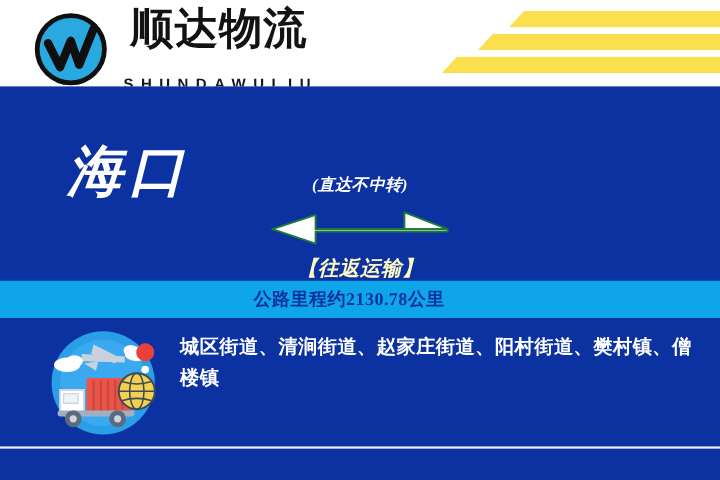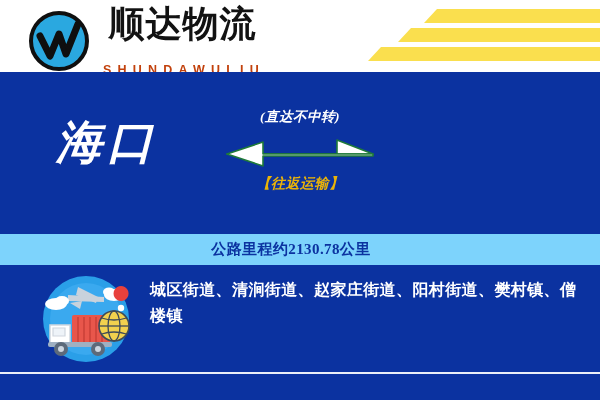--- a/index.html
+++ b/index.html
@@ -7,45 +7,45 @@
        font-family:"Liberation Sans",sans-serif;}
   .banner{position:relative;width:600px;height:400px;background:#0b32a0;overflow:hidden;}
 
   
   .header{position:absolute;left:0;top:0;width:600px;height:72px;background:#ffffff;overflow:hidden;}
   .logo-wrap{position:absolute;left:28px;top:6px;display:flex;align-items:center;text-align:center;}
   .logo-mark{position:relative;width:62px;height:62px;flex:none;}
   .brand-block{margin-left:10px;display:flex;flex-direction:column;justify-content:center;}
   .brand-cn{font-family:"Liberation Serif",serif;font-weight:bold;font-size:36px;color:#121212;
             line-height:1.02;letter-spacing:1px;white-space:nowrap;}
-  .brand-en{font-family:"Liberation Sans",sans-serif;font-weight:bold;font-size:12.5px;color:#c2410c;
+  .brand-en{font-family:"Liberation Sans",sans-serif;font-weight:bold;font-size:12.5px;color:#0f172a;
             letter-spacing:6.2px;white-space:nowrap;margin-top:20px;padding-left:3px;}
 
   .stripes{position:absolute;right:0;top:0;width:270px;height:72px;}
   .stripe{position:absolute;right:0;height:14px;background:#fadf4e;}
   .stripe.s1{top:9px;  width:176px;clip-path:polygon(13px 0,100% 0,100% 100%,0 100%);}
   .stripe.s2{top:28px; width:202px;clip-path:polygon(13px 0,100% 0,100% 100%,0 100%);}
   .stripe.s3{top:47px; width:232px;clip-path:polygon(13px 0,100% 0,100% 100%,0 100%);}
 
   
   .route{position:absolute;left:0;top:72px;width:600px;height:160px;font-style:italic;}
   .city{position:absolute;top:48px;font-family:"Liberation Serif",serif;font-weight:bold;
         font-size:46px;color:#ffffff;letter-spacing:5px;white-space:nowrap;line-height:1;}
   .city.from{left:56px;}
   .city.to{right:56px;}
 
   .mid{position:absolute;left:50%;top:36px;transform:translateX(-50%);width:176px;text-align:center;}
   .note-top{font-family:"Liberation Serif",serif;font-weight:bold;font-size:13.5px;color:#ffffff;
-            white-space:nowrap;letter-spacing:.5px;}
+            white-space:nowrap;letter-spacing:.5px;margin-top:37px;}
   .arrow-box{position:relative;width:150px;height:34px;margin:8px auto 0;}
-  .note-bot{margin-top:7px;font-family:"Liberation Serif",serif;font-weight:bold;font-size:14px;
-            color:#eab308;white-space:nowrap;letter-spacing:.5px;}
+  .note-bot{margin-top:7px;font-family:"Liberation Serif",serif;font-weight:bold;font-size:17px;
+            color:#fef9c3;white-space:nowrap;letter-spacing:.5px;}
 
   
-  .infobar{position:absolute;left:0;top:234px;width:600px;height:31px;background:#7dd3fc;
+  .infobar{position:absolute;left:0;top:234px;width:600px;height:31px;background:#0ea5e9;
            display:flex;align-items:center;justify-content:center;}
   .infobar .txt{font-family:"Liberation Serif",serif;font-weight:bold;font-size:15px;color:#0b32a0;
                 white-space:nowrap;letter-spacing:.4px;}
   .infobar .gap{display:inline-block;width:18px;}
 
   
   .areas{position:absolute;left:12px;top:265px;width:600px;height:107px;}
   .illus{position:absolute;left:22px;top:8px;width:104px;height:92px;}
   .area-text{position:absolute;left:138px;top:12px;width:436px;
              font-family:"Liberation Serif",serif;font-weight:bold;font-size:16px;color:#ffffff;

